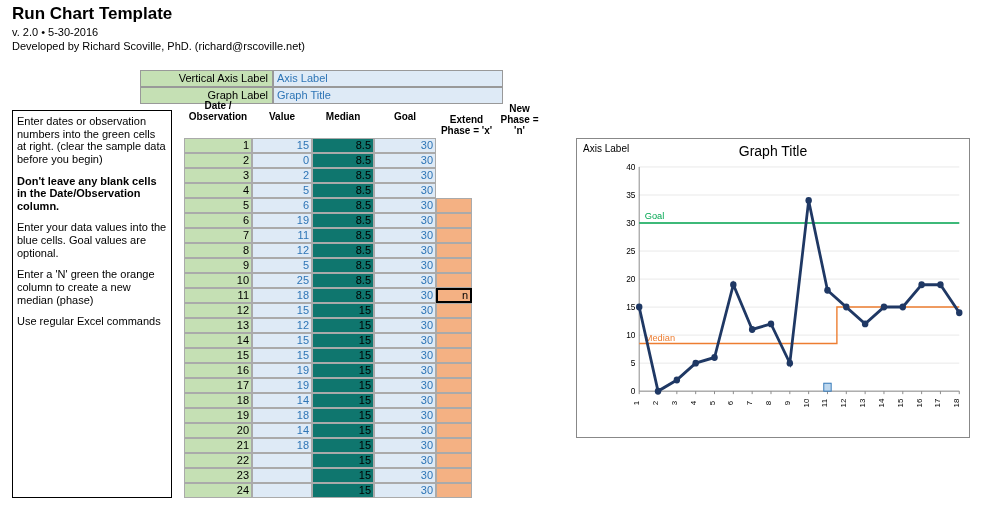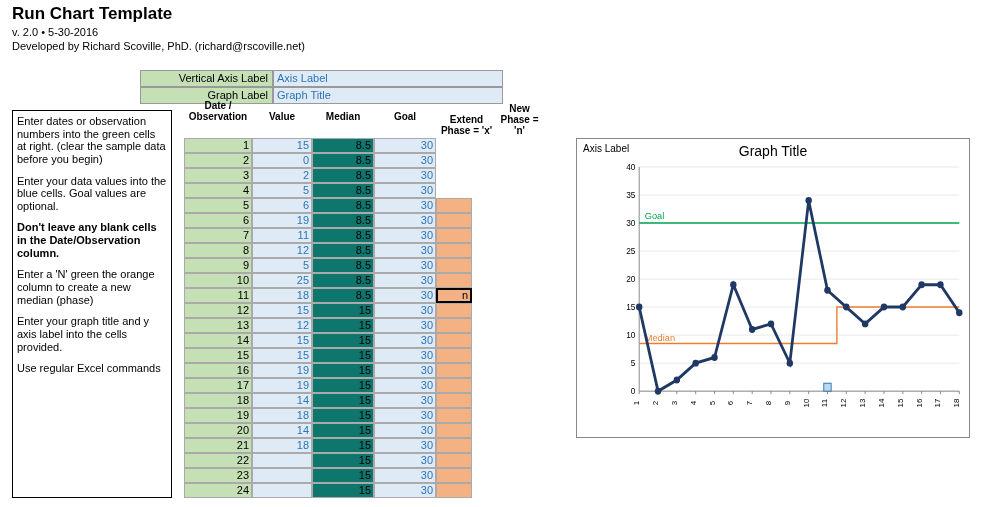--- a/index.html
+++ b/index.html
@@ -61,24 +61,23 @@
   </div>
   <div class="lrow">
     <div class="lab">Graph Label</div>
     <div class="val">Graph Title</div>
   </div>
 </div>
 
 <div class="main">
   <div class="inst">
     <p>Enter dates or observation numbers into the green cells at right.  (clear the sample data before you begin)</p>
+    <p><b>Don't leave any blank cells in the Date/Observation column.</b></p>
     <p>Enter your data values into the blue cells. Goal values are optional.</p>
-    <p><b>Don't leave any blank cells in the Date/Observation column.</b></p>
     <p>Enter a 'N' green the orange column to create a new median (phase)</p>
-    <p>Enter your graph title and y axis label into the cells provided.</p>
     <p>Use regular Excel commands</p>
   </div>
 
   <div class="tbl">
     <div class="thead">
       <div class="c1">Date / Observation</div>
       <div class="c2">Value</div>
       <div class="c3">Median</div>
       <div class="c4">Goal</div>
       <div class="phase">

